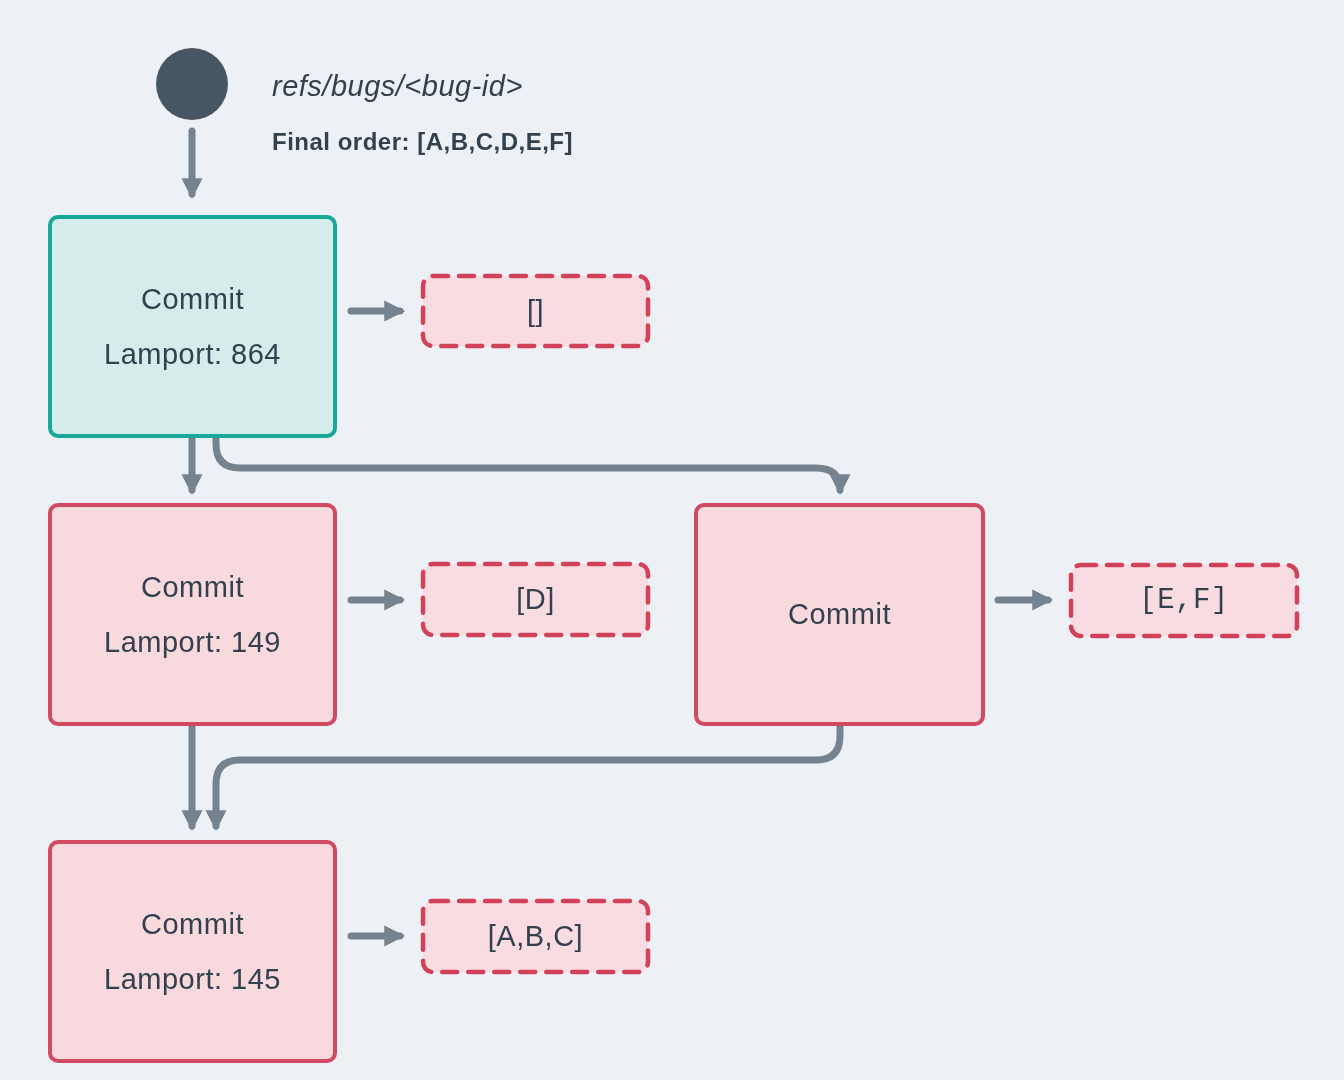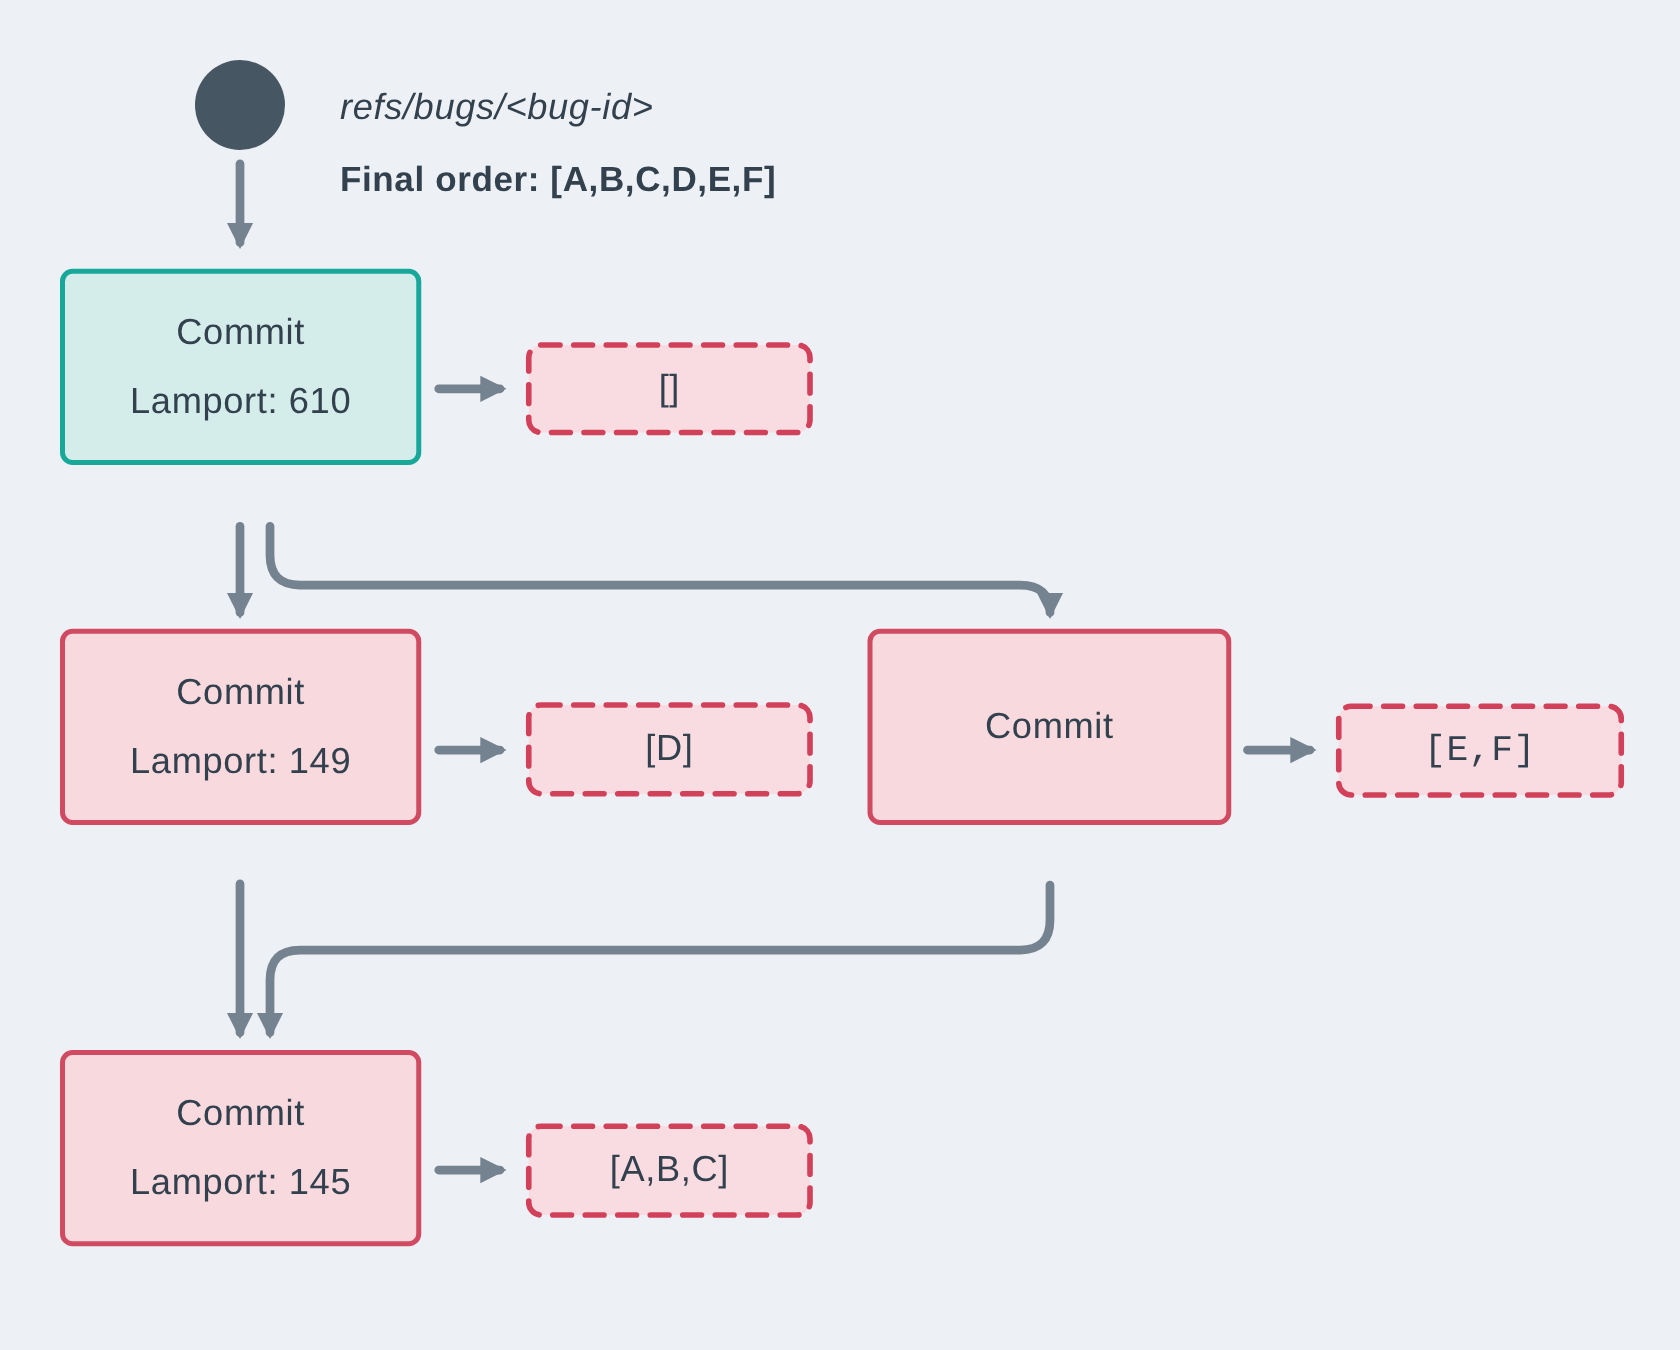--- a/index.html
+++ b/index.html
@@ -58,28 +58,28 @@
     left: 272px; top: 70px;
     font-size: 29px;
     font-weight: 400;
     letter-spacing: 0.5px;
     white-space: nowrap;
     font-style: italic;
   }
   .final-order-label {
     position: absolute;
     left: 272px; top: 128px;
-    font-size: 28px;
+    font-size: 24px;
     font-weight: 700;
     letter-spacing: 0.5px;
     white-space: nowrap;
   }
   .commit-node {
     position: absolute;
-    width: 289px; height: 157px;
+    width: 289px; height: 223px;
     border-radius: 10px;
     display: flex;
     flex-direction: column;
     align-items: center;
     justify-content: center;
     gap: 22px;
     font-size: 29px;
     letter-spacing: 0.5px;
     text-align: center;
   }
@@ -144,21 +144,21 @@
     <rect class="dashed-rect" x="1071" y="565" width="226" height="71" rx="10"></rect>
     <rect class="dashed-rect" x="423" y="901" width="225" height="71" rx="10"></rect>
   </svg>
 
   <div class="ref-circle"></div>
   <div class="ref-label">refs/bugs/&lt;bug-id&gt;</div>
   <div class="final-order-label">Final order: [A,B,C,D,E,F]</div>
 
   <div class="commit-node teal node-root">
     <div>Commit</div>
-    <div>Lamport: 610</div>
+    <div>Lamport: 864</div>
   </div>
 
   <div class="commit-node red node-left">
     <div>Commit</div>
     <div>Lamport: 149</div>
   </div>
 
   <div class="commit-node red node-right">
     <div>Commit</div>
   </div>

